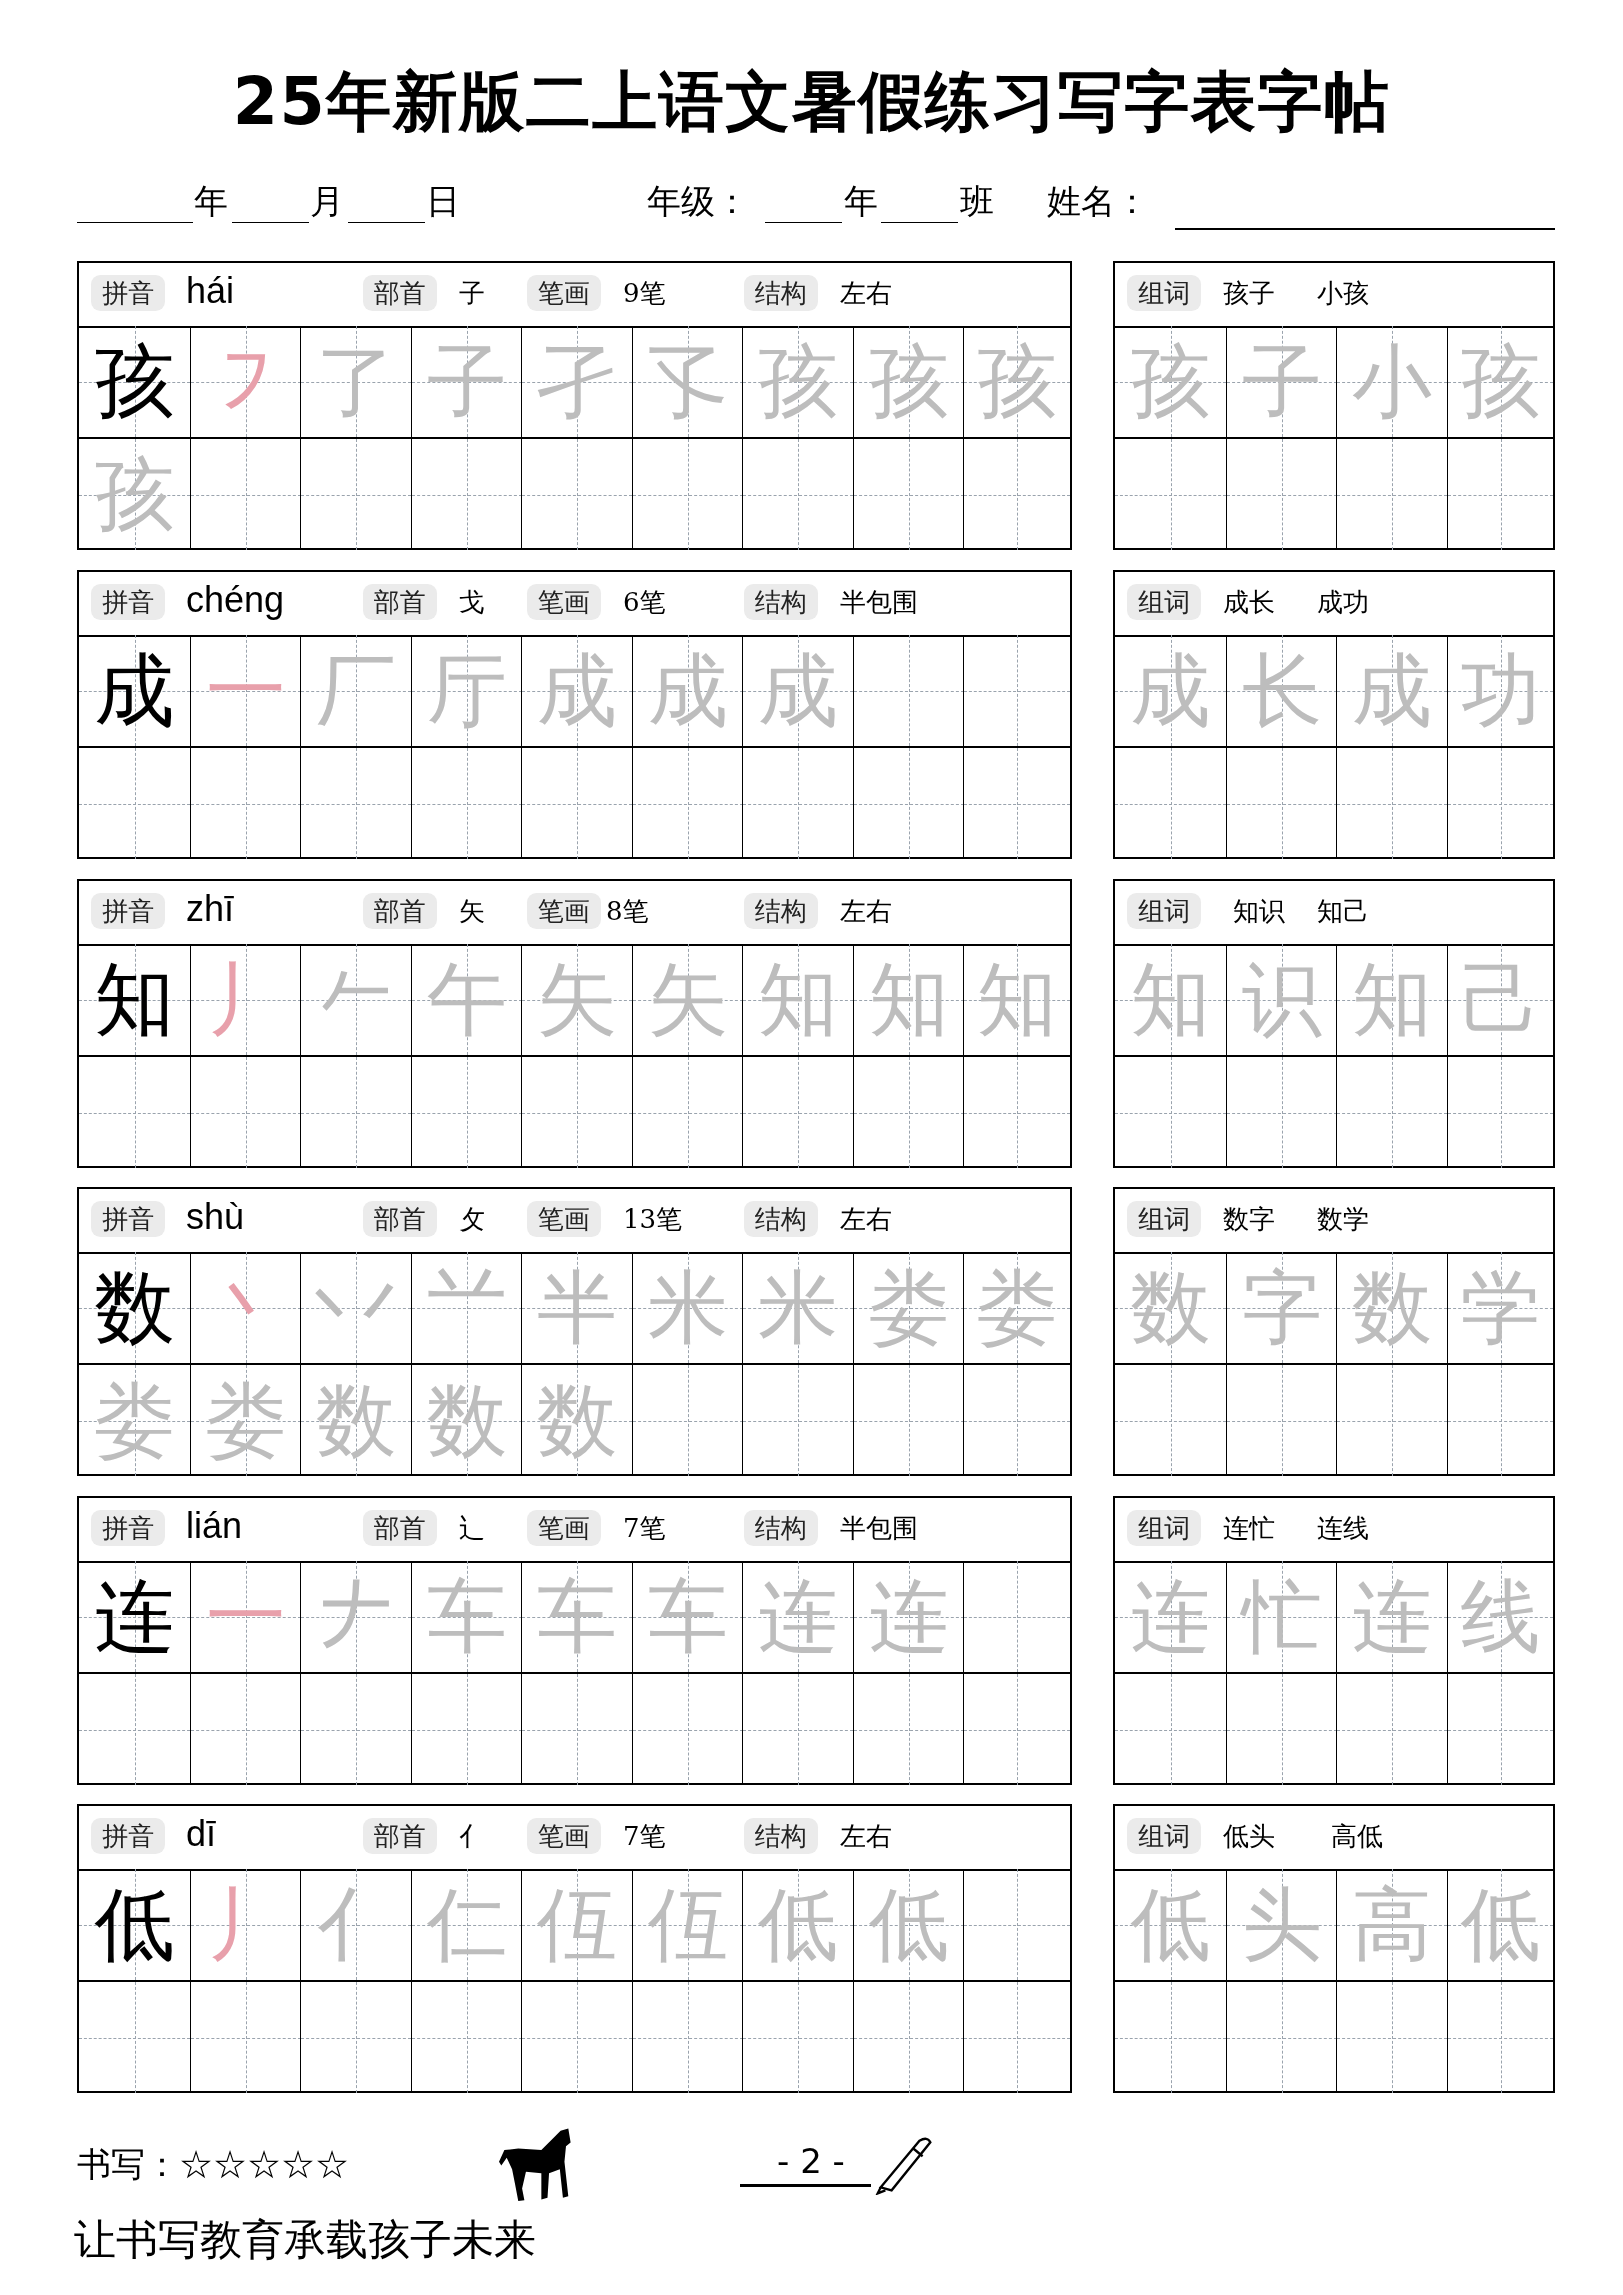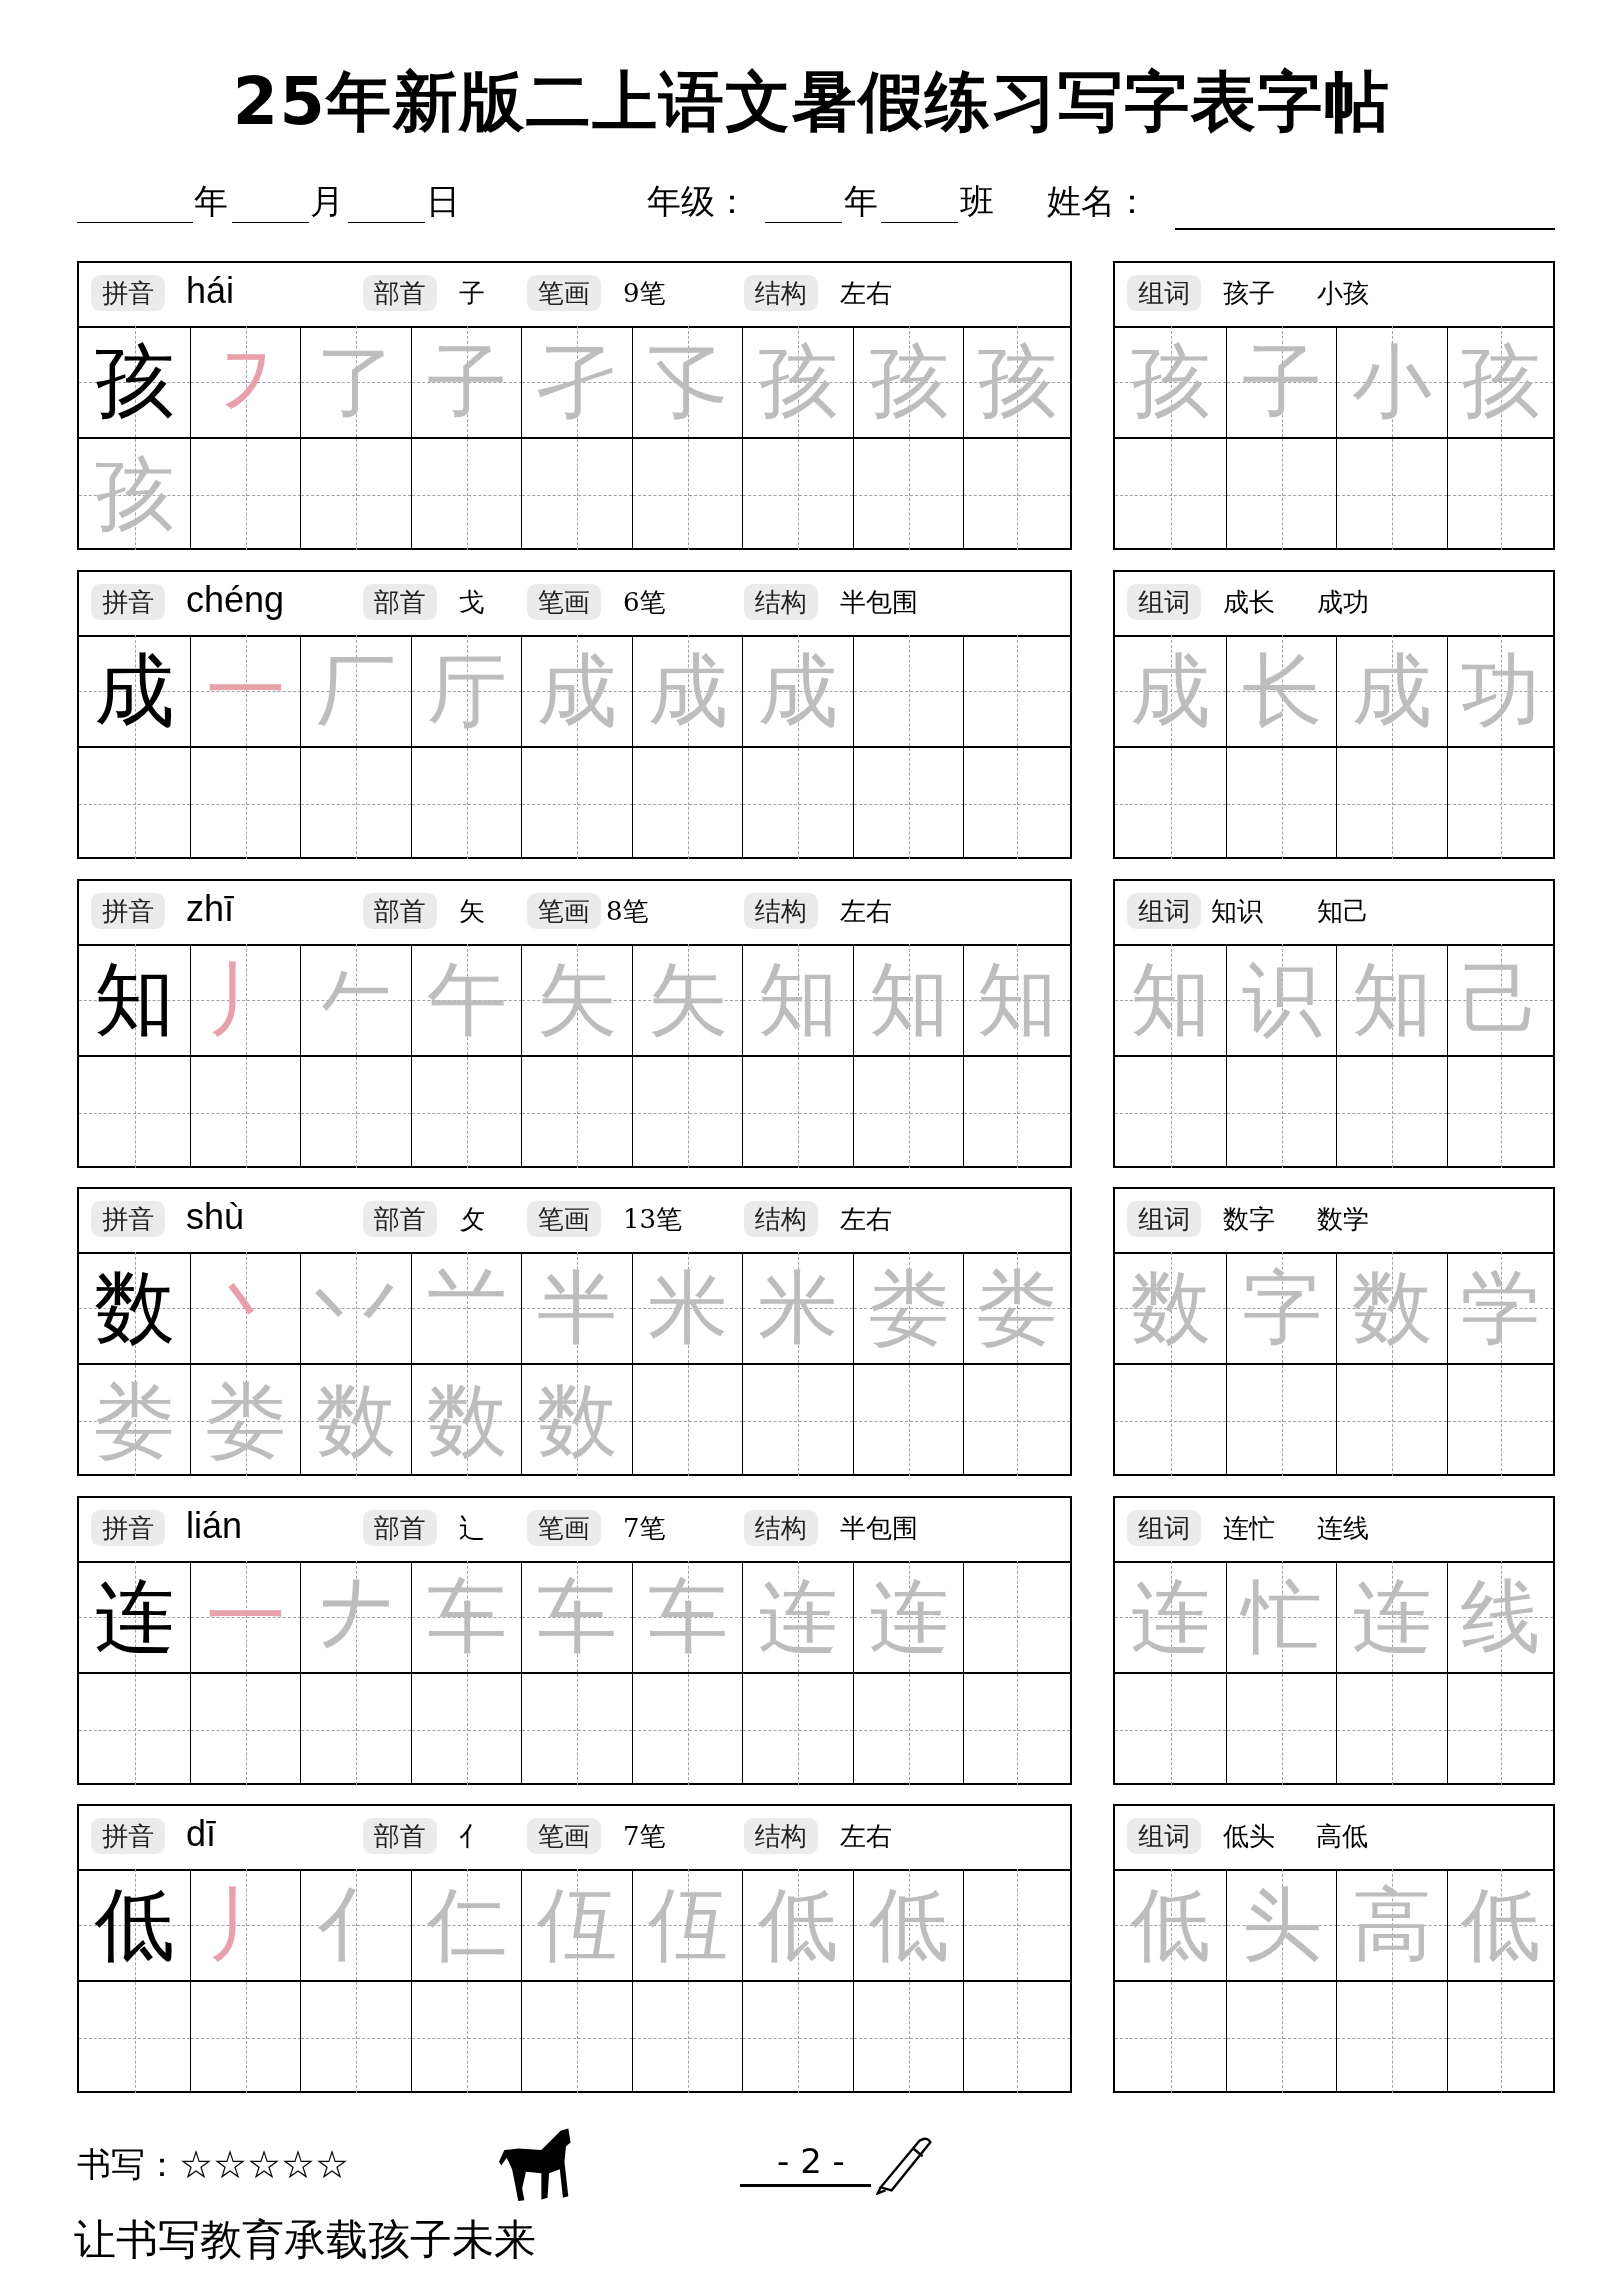--- a/index.html
+++ b/index.html
@@ -476,21 +476,21 @@
             <div class="vdash"></div>
             <div class="hdash"></div>
             <div class="ch gray"></div>
           </div>
         </div>
       </div>
     </div>
     <div class="panel" style="left: 1113px; top: 879px; width: 442px; height: 289px;">
       <div class="hdr">
         <span class="tag" style="left:12.4px">组词</span>
-        <span class="val" style="left:96px">知识</span>
+        <span class="val" style="left:118px">知识</span>
         <span class="val" style="left:202px">知己</span>
       </div>
       <div class="grid" style="top: 63px; height: 221px;">
         <div class="row first" style="top: 0px; height: 111px;">
           <div class="cell c0" style="left: 0px; width: 111px;">
             <div class="vdash"></div>
             <div class="hdash"></div>
             <div class="ch gray">知</div>
           </div>
           <div class="cell c1" style="left: 111px; width: 111px;">
@@ -948,21 +948,21 @@
             <div class="hdash"></div>
             <div class="ch gray"></div>
           </div>
         </div>
       </div>
     </div>
     <div class="panel" style="left: 1113px; top: 1804px; width: 442px; height: 289px;">
       <div class="hdr">
         <span class="tag" style="left:12.4px">组词</span>
         <span class="val" style="left:108px">低头</span>
-        <span class="val" style="left:201px">高低</span>
+        <span class="val" style="left:216px">高低</span>
       </div>
       <div class="grid" style="top: 63px; height: 221px;">
         <div class="row first" style="top: 0px; height: 111px;">
           <div class="cell c0" style="left: 0px; width: 111px;">
             <div class="vdash"></div>
             <div class="hdash"></div>
             <div class="ch gray">低</div>
           </div>
           <div class="cell c1" style="left: 111px; width: 111px;">
             <div class="vdash"></div>

